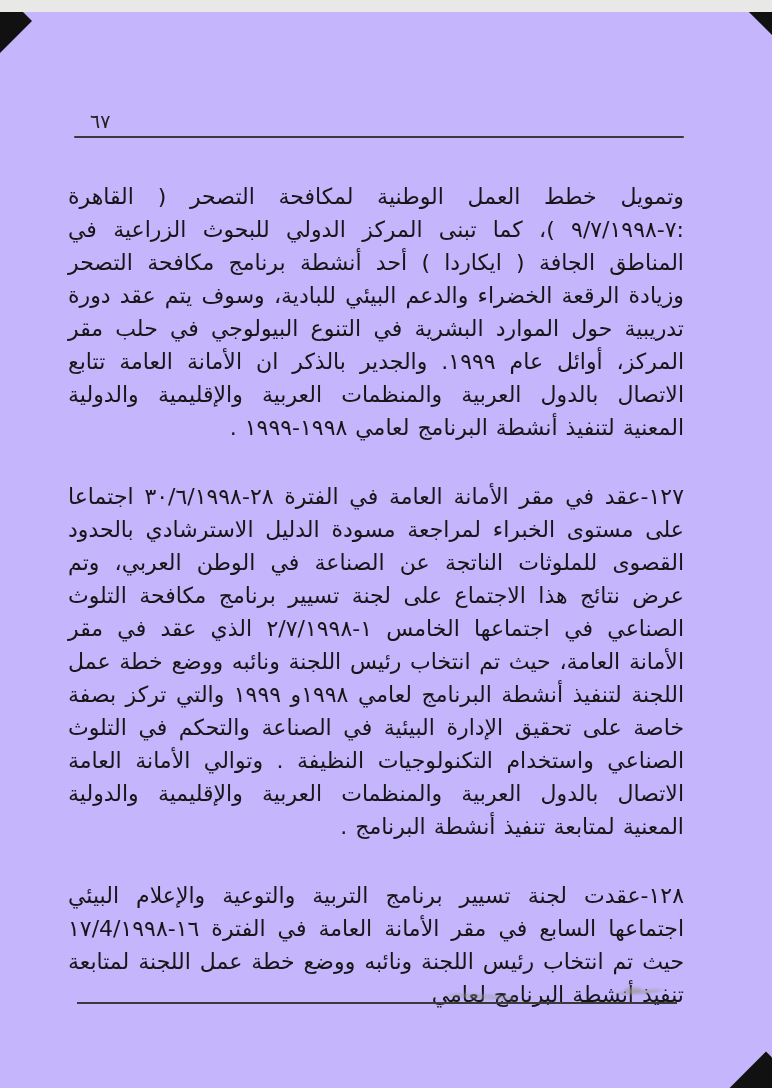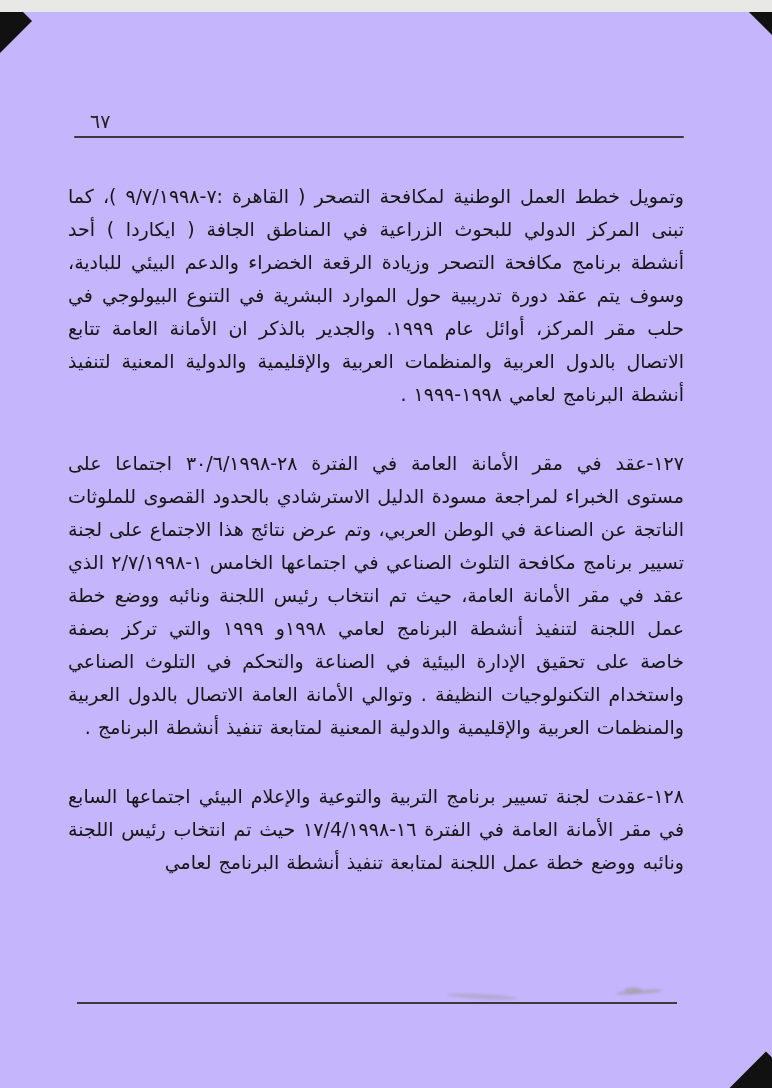--- a/index.html
+++ b/index.html
@@ -66,21 +66,21 @@
     background: #3a3a3a;
   }
   .content {
     position: absolute;
     top: 168px;
     right: 88px;
     left: 86px;
   }
   .para {
     margin: 0 0 36px 0;
-    font-size: 19px;
+    font-size: 22px;
     line-height: 33px;
     text-align: justify;
     text-align-last: right;
     word-spacing: 1px;
     color: #161616;
   }
   
   .smudge {
     position: absolute;
     background: #9a9a96;

